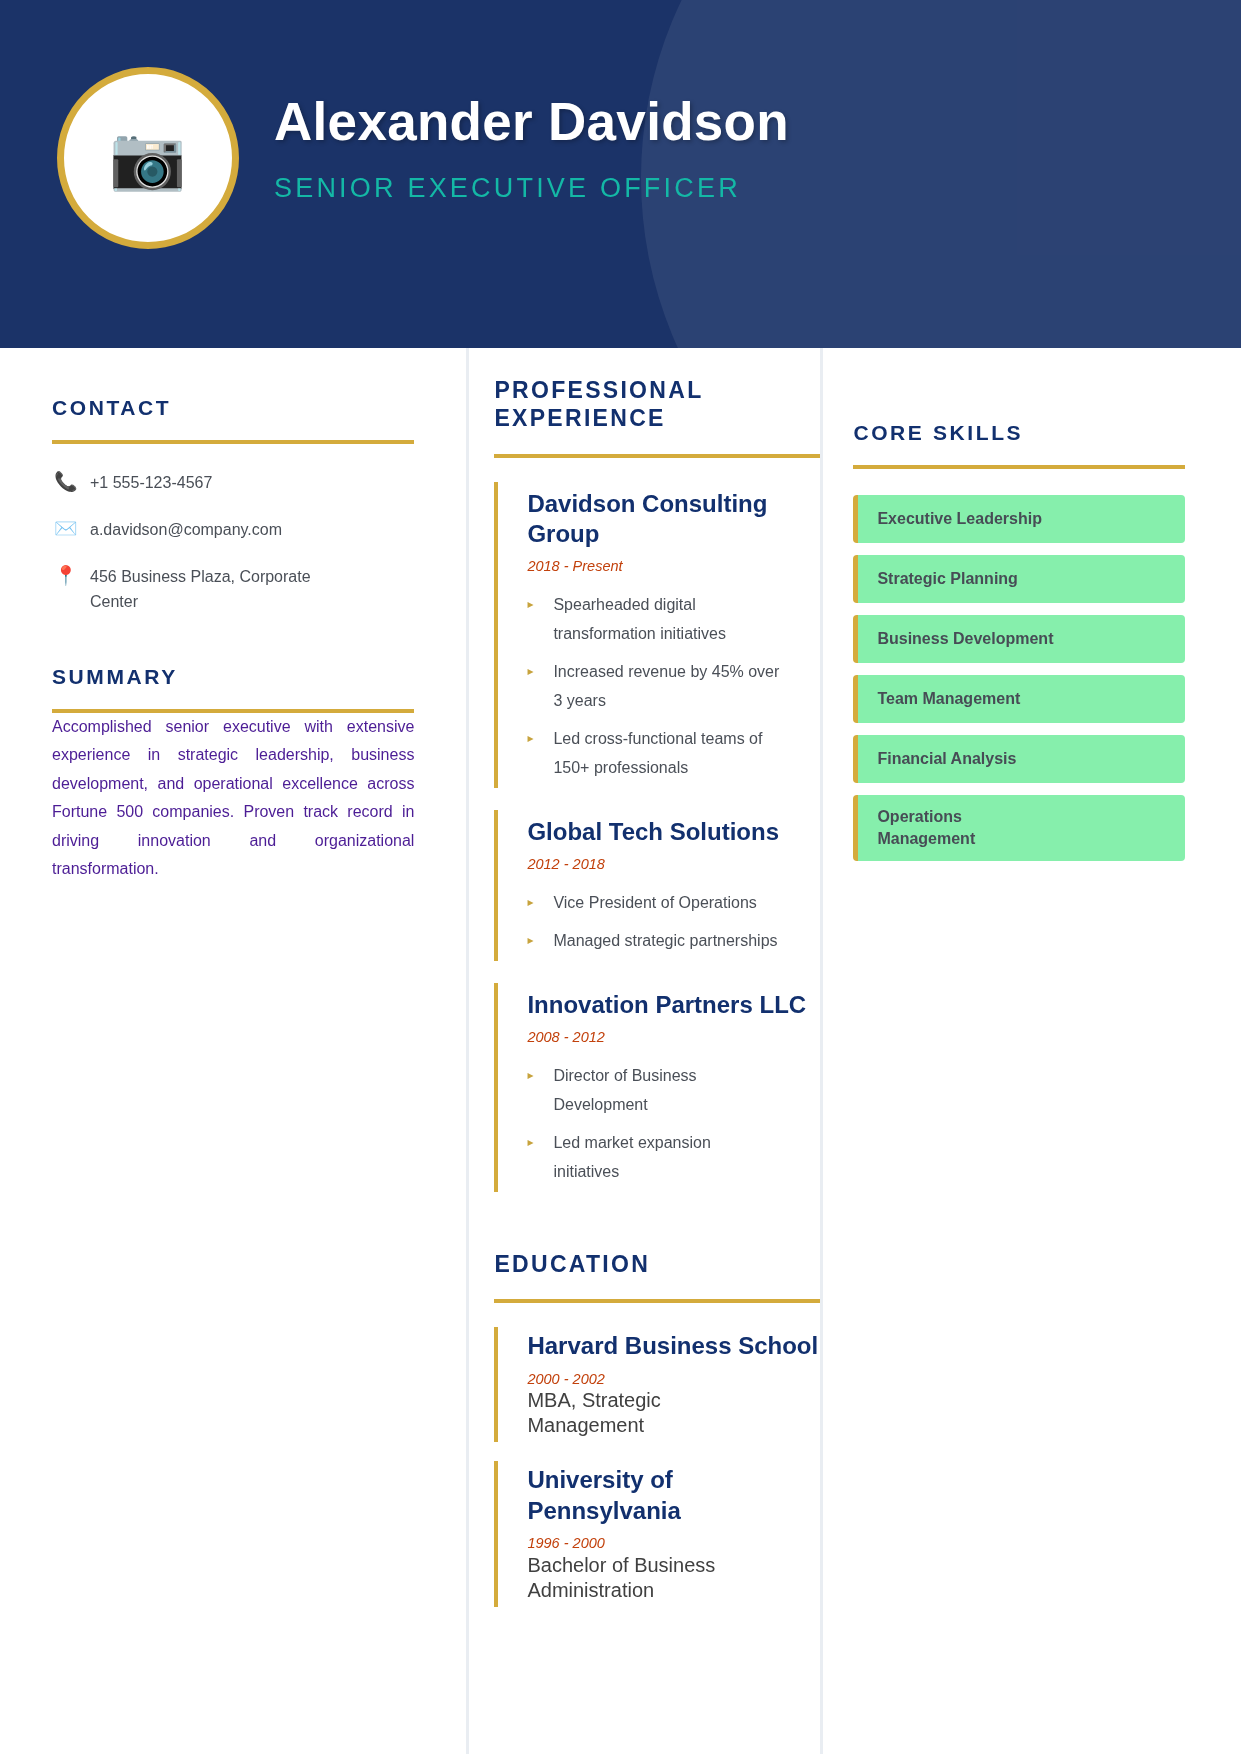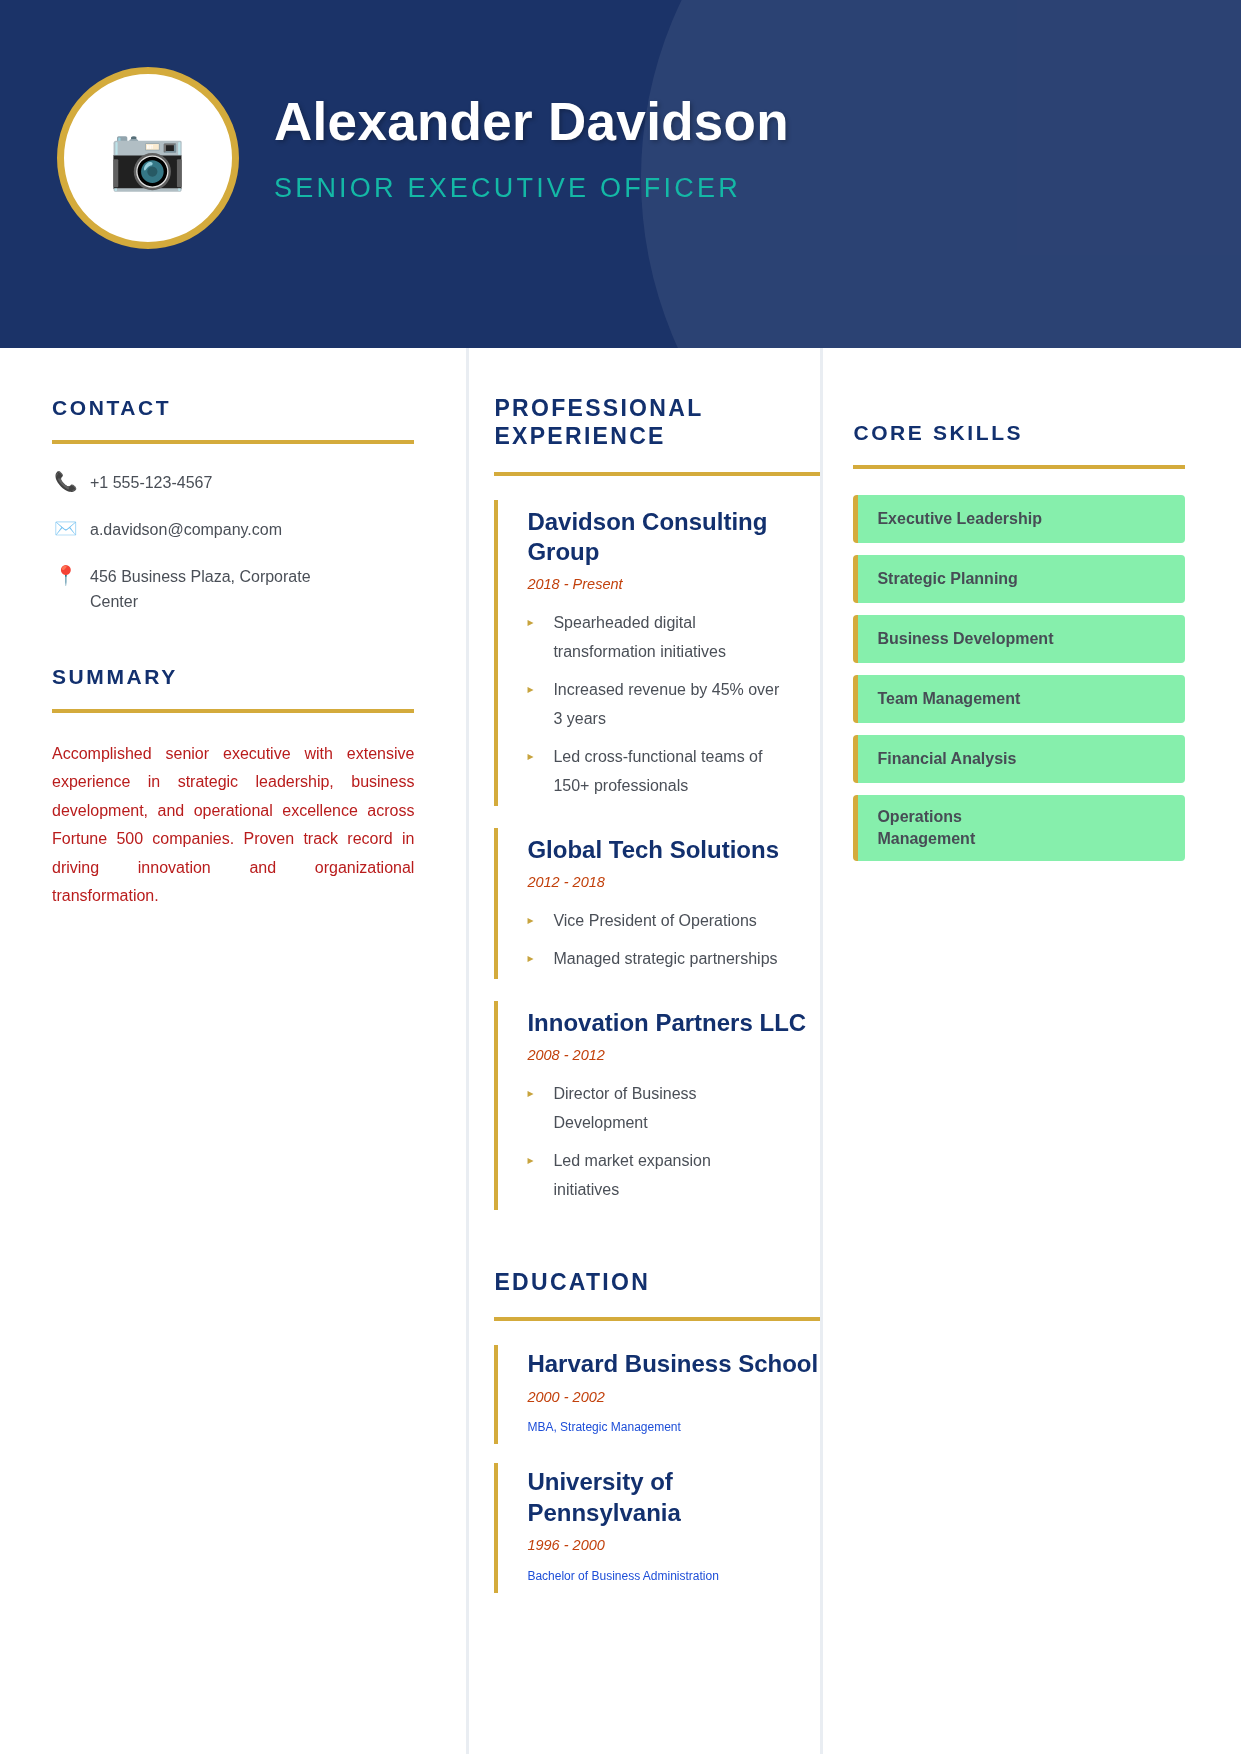--- a/index.html
+++ b/index.html
@@ -83,21 +83,21 @@
     display: flex;
     padding: 0;
     height: 1406px;
   }
   .col-left {
     width: 492px;
     padding: 47px 52px 0 52px;
   }
   .col-mid {
     width: 380px;
-    padding: 46px 0 0 25px;
+    padding: 28px 0 0 25px;
     border-left: 3px solid #e9edf2;
     border-right: 3px solid #e9edf2;
     margin-left: 0;
   }
   .col-right {
     width: 441px;
     padding: 72px 56px 0 30px;
   }
 
   
@@ -134,23 +134,22 @@
   .contact-txt {
     font-size: 16px;
     color: #4a4f57;
     line-height: 25px;
     max-width: 268px;
   }
 
   
   .sum-block { margin-top: 50px; }
   .sum-text {
-    margin-top: 27px;
     font-size: 16px;
-    color: #b91c1c;
+    color: #4c1d95;
     line-height: 28.5px;
     text-align: justify;
   }
 
   
   .entries { margin-top: 24px; }
   .entry {
     border-left: 4px solid #d4ab3c;
     padding: 7px 0 6px 29px;
     margin-bottom: 22px;
@@ -181,24 +180,24 @@
   .bullet:last-child { margin-bottom: 0; }
   .bullet .tri {
     position: absolute;
     left: 0;
     top: 0;
     color: #c7a33d;
     font-size: 12px;
     line-height: 29px;
   }
   .edu-degree {
-    font-size: 12px;
-    color: #1d4ed8;
+    font-size: 20px;
+    color: #404040;
     line-height: 25px;
-    margin-top: 9px;
+    margin-top: 0;
     max-width: 240px;
   }
   .edu-entry { padding-top: 4px; padding-bottom: 4px; margin-bottom: 19px; }
   .edu-section { margin-top: 58px; }
 
   
   .skills { margin-top: 26px; }
   .skill-chip {
     position: relative;
     background: #86efac;

